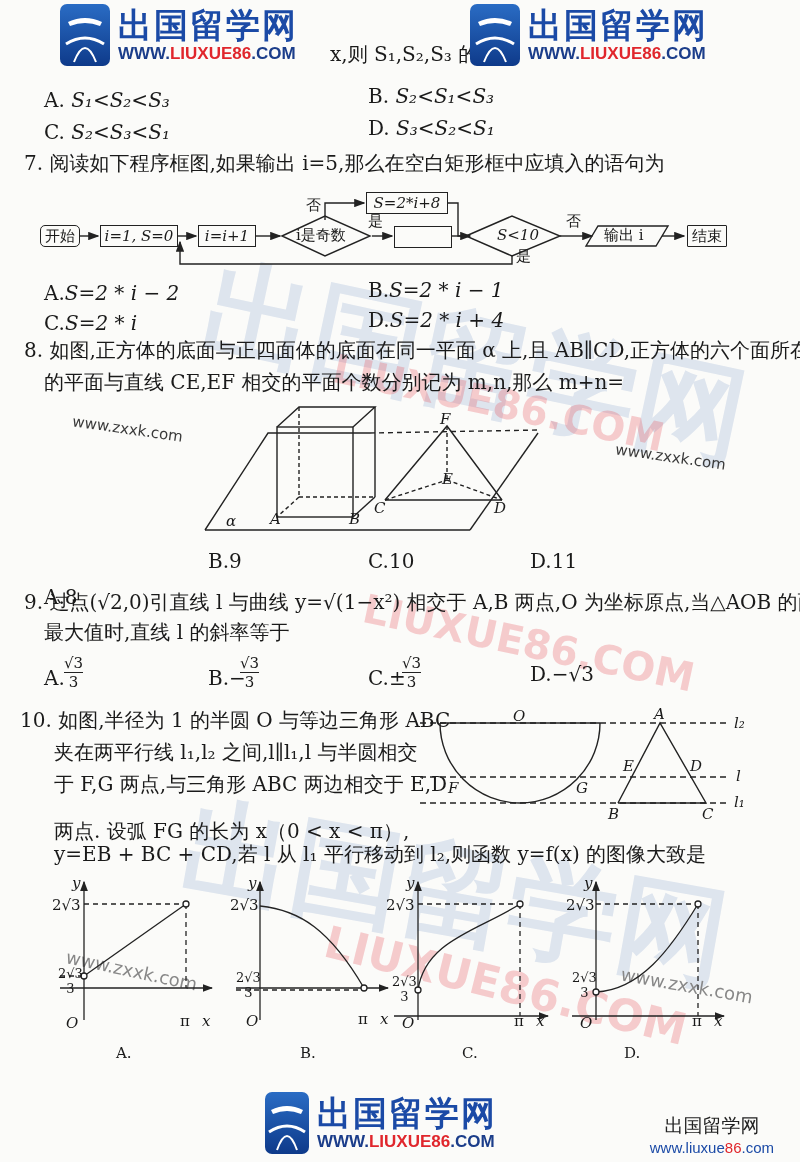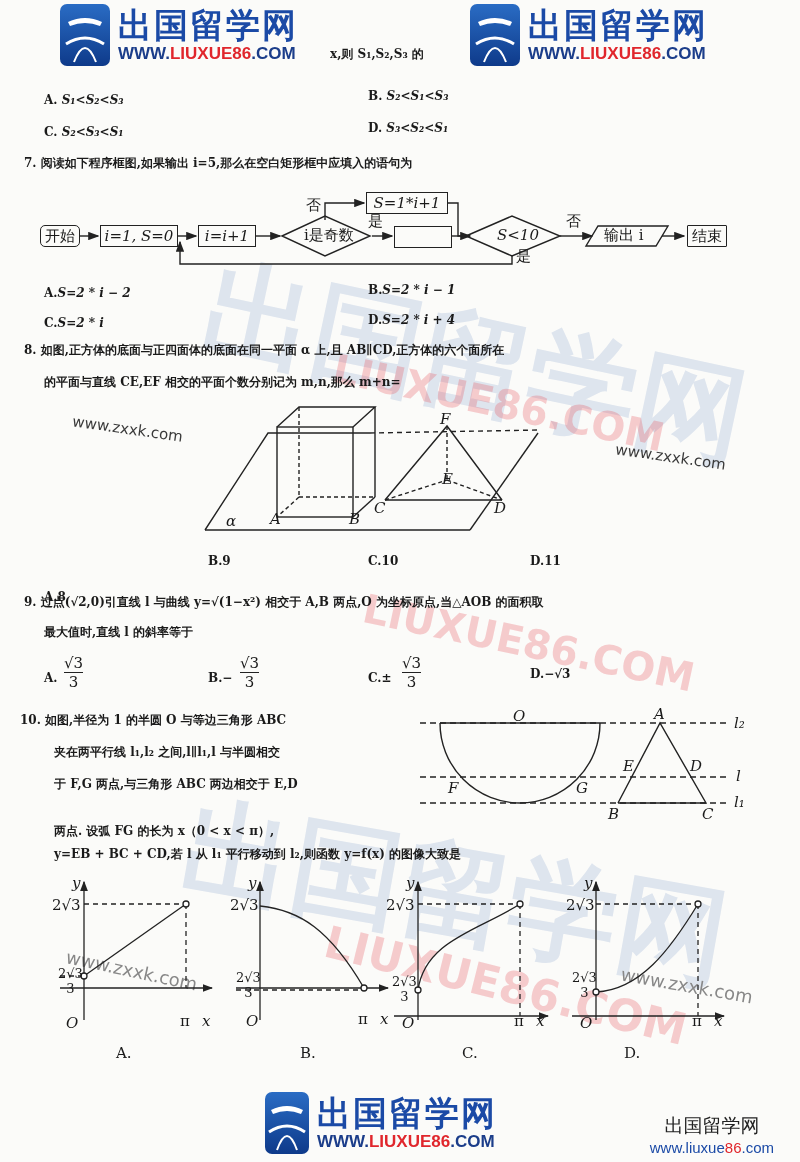--- a/index.html
+++ b/index.html
@@ -1,19 +1,19 @@
 <!DOCTYPE html>
 <html><head>
 <meta charset="utf-8">
 <style>
   html,body{margin:0;padding:0;}
   body{width:800px;height:1162px;background:#fbfbf9;position:relative;overflow:hidden;
        font-family:"DejaVu Serif","Liberation Serif",serif;color:#1a1a1a;}
   .abs{position:absolute;}
-  .txt{font-size:12px;line-height:20px;white-space:nowrap;font-weight:bold;}
+  .txt{font-size:20px;line-height:20px;white-space:nowrap;}
   .it{font-style:italic;}
   
   .logo{position:absolute;display:flex;align-items:center;}
   .logo-badge{width:50px;height:62px;border-radius:7px;background:linear-gradient(#2a6cc4,#0e3a8a);position:relative;}
   .logo-text{margin-left:8px;}
   .logo-cn{font-family:"DejaVu Sans",sans-serif;font-weight:bold;font-size:34px;color:#1b4aa6;letter-spacing:2px;line-height:38px;}
   .logo-url{font-family:"Liberation Sans",sans-serif;font-size:17px;color:#1b3d8a;font-weight:bold;line-height:20px;}
   .logo-url .red{color:#e0262c;}
   
   .wm{position:absolute;color:rgba(120,150,200,0.22);font-family:"DejaVu Sans",sans-serif;font-weight:bold;pointer-events:none;}
@@ -92,24 +92,24 @@
     <polygon points="466,56 512,36 560,56 512,76"></polygon>
     <line x1="560" y1="56" x2="592" y2="56" marker-end="url(#ar)"></line>
     <line x1="662" y1="56" x2="684" y2="56" marker-end="url(#ar)"></line>
     <polyline points="512,76 512,84 180,84 180,62" marker-end="url(#ar)"></polyline>
     <polygon points="598,46 668,46 656,66 586,66"></polygon>
   </g>
 </svg>
 <div class="fc-box" style="left:40px;top:225px;width:38px;border-radius:5px;">开始</div>
 <div class="fc-box it" style="left:100px;top:225px;width:76px;">i=1, S=0</div>
 <div class="fc-box it" style="left:198px;top:225px;width:56px;">i=i+1</div>
-<div class="fc-label" style="left:304px;top:226px;">i是奇数</div>
+<div class="fc-label" style="left:296px;top:226px;">i是奇数</div>
 <div class="fc-label" style="left:306px;top:196px;">否</div>
 <div class="fc-label" style="left:368px;top:212px;">是</div>
-<div class="fc-box it" style="left:366px;top:192px;width:80px;">S=1*i+1</div>
+<div class="fc-box it" style="left:366px;top:192px;width:80px;">S=2*i+8</div>
 <div class="fc-box" style="left:394px;top:226px;width:56px;height:20px;"></div>
 <div class="fc-label it" style="left:497px;top:226px;">S&lt;10</div>
 <div class="fc-label" style="left:566px;top:212px;">否</div>
 <div class="fc-label" style="left:516px;top:247px;">是</div>
 <div class="fc-label" style="left:604px;top:226px;">输出 i</div>
 <div class="fc-box" style="left:687px;top:225px;width:38px;border-radius:1px;">结束</div>
 
 <div class="txt abs" style="left:44px;top:283px;"><span>A.</span><span class="it">S=2 * i − 2</span></div>
 <div class="txt abs" style="left:368px;top:280px;"><span>B.</span><span class="it">S=2 * i − 1</span></div>
 <div class="txt abs" style="left:44px;top:313px;"><span>C.</span><span class="it">S=2 * i</span></div>

